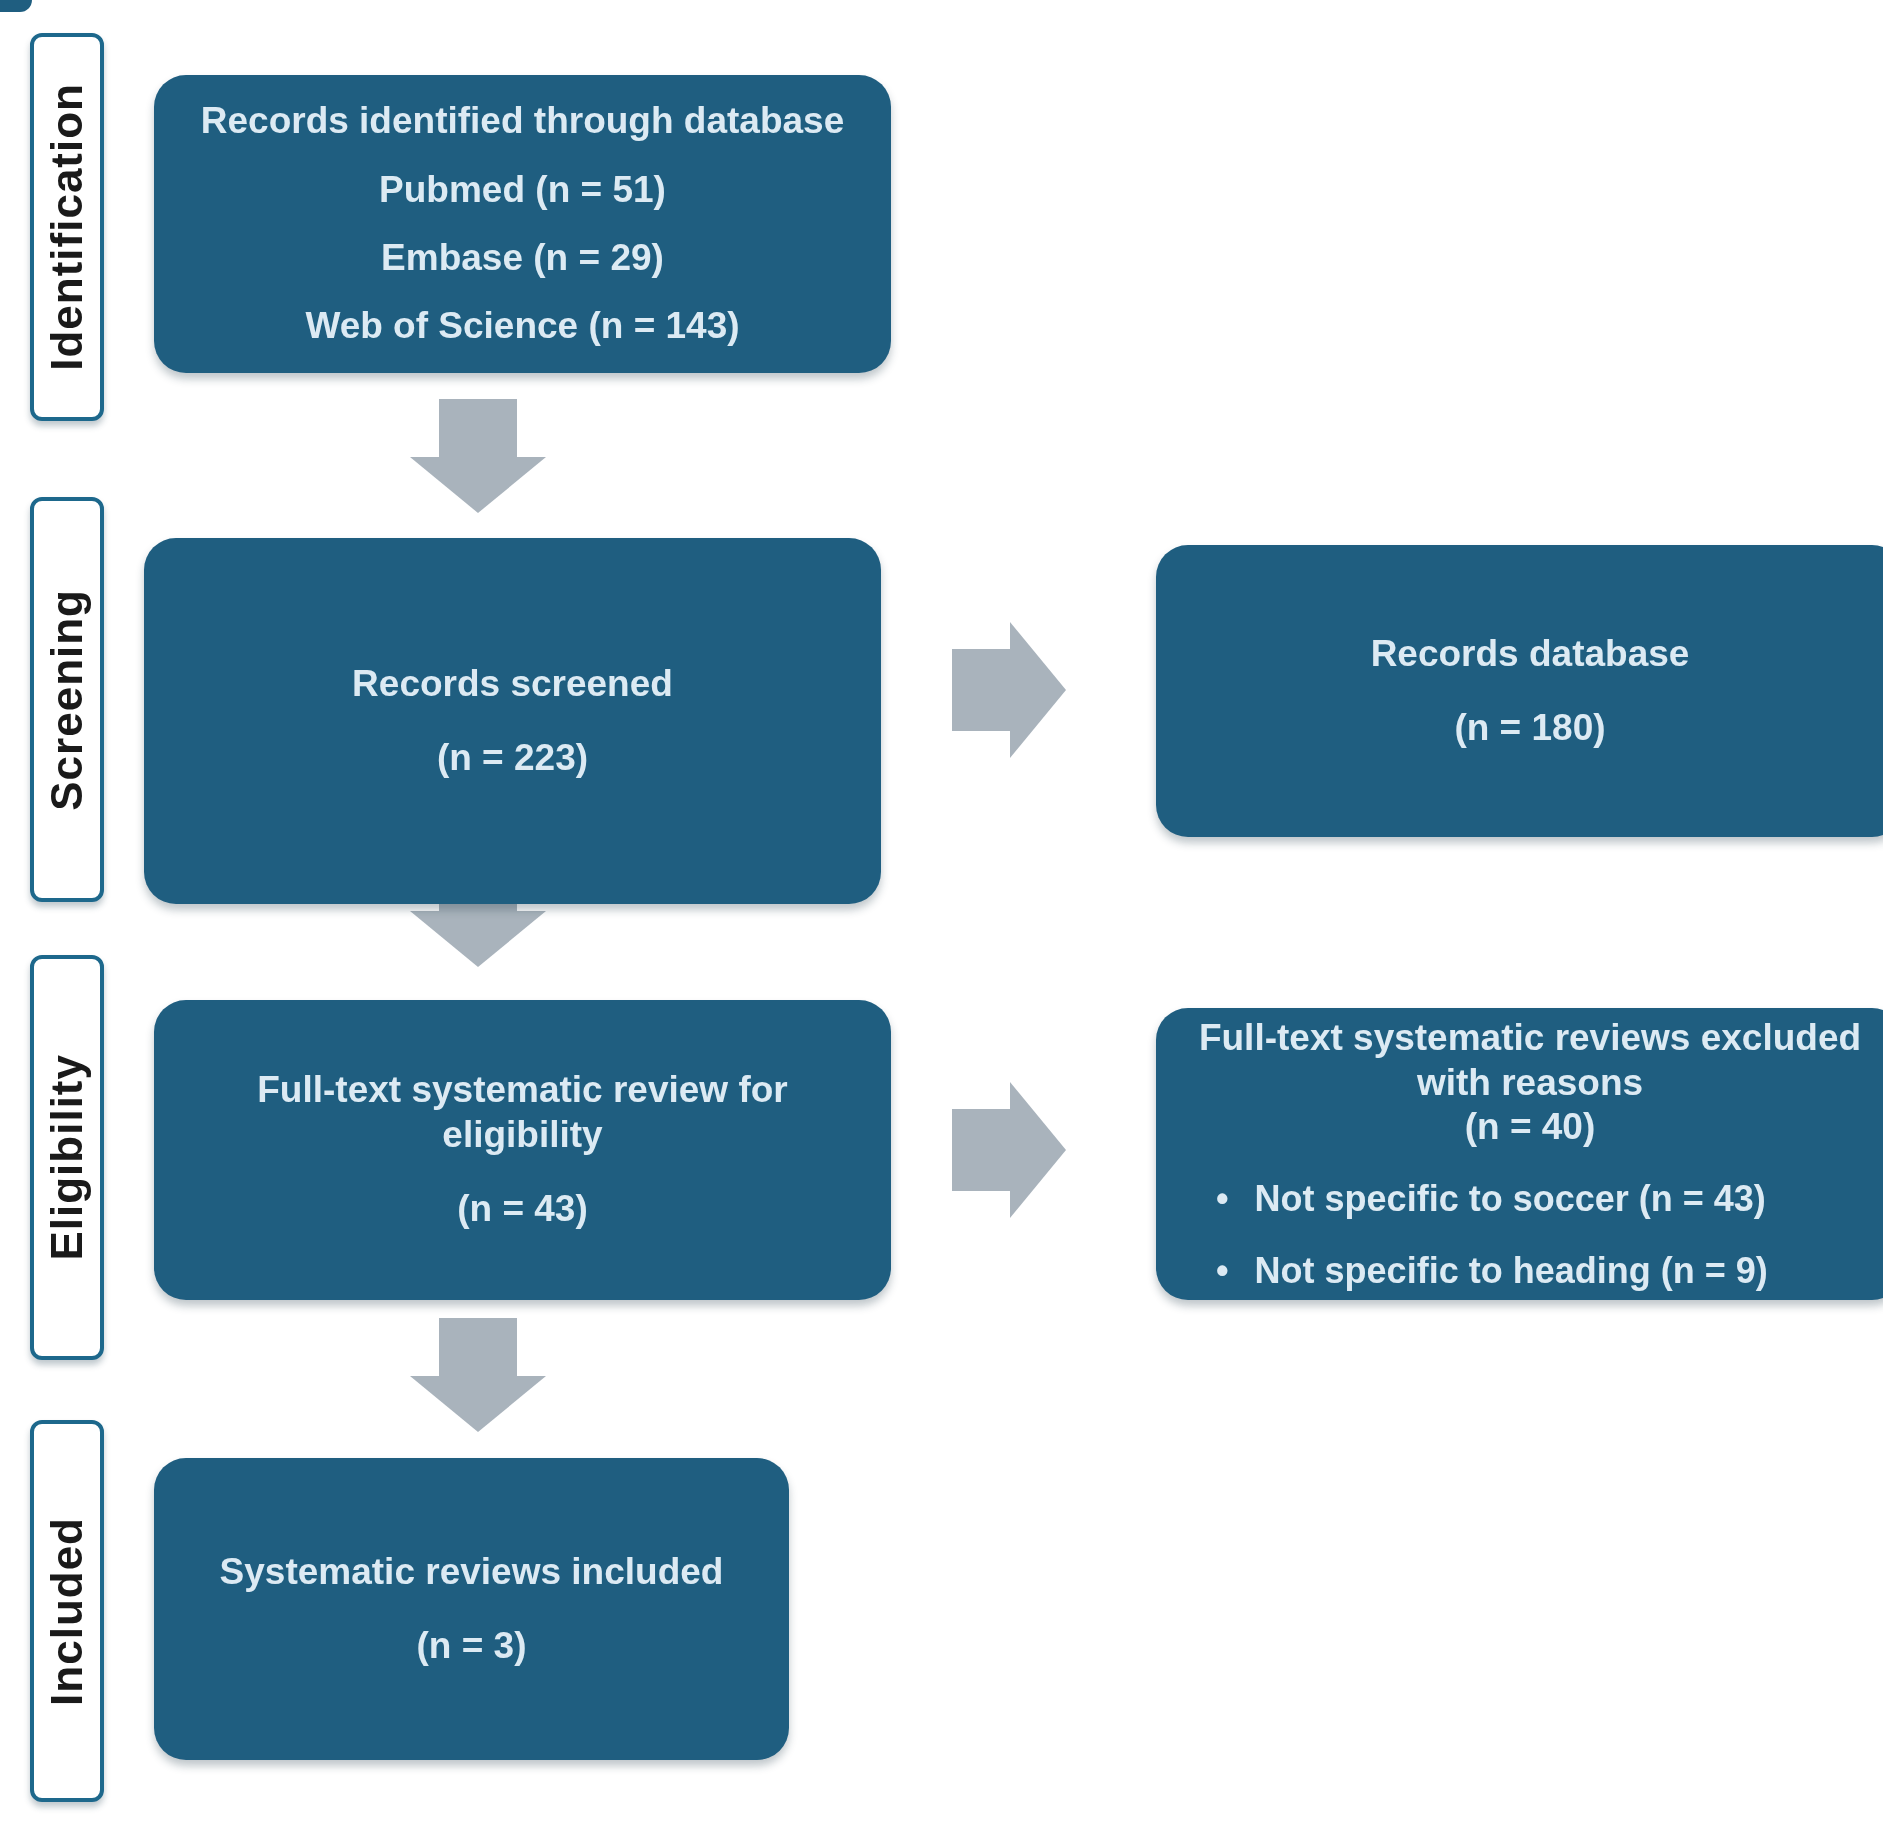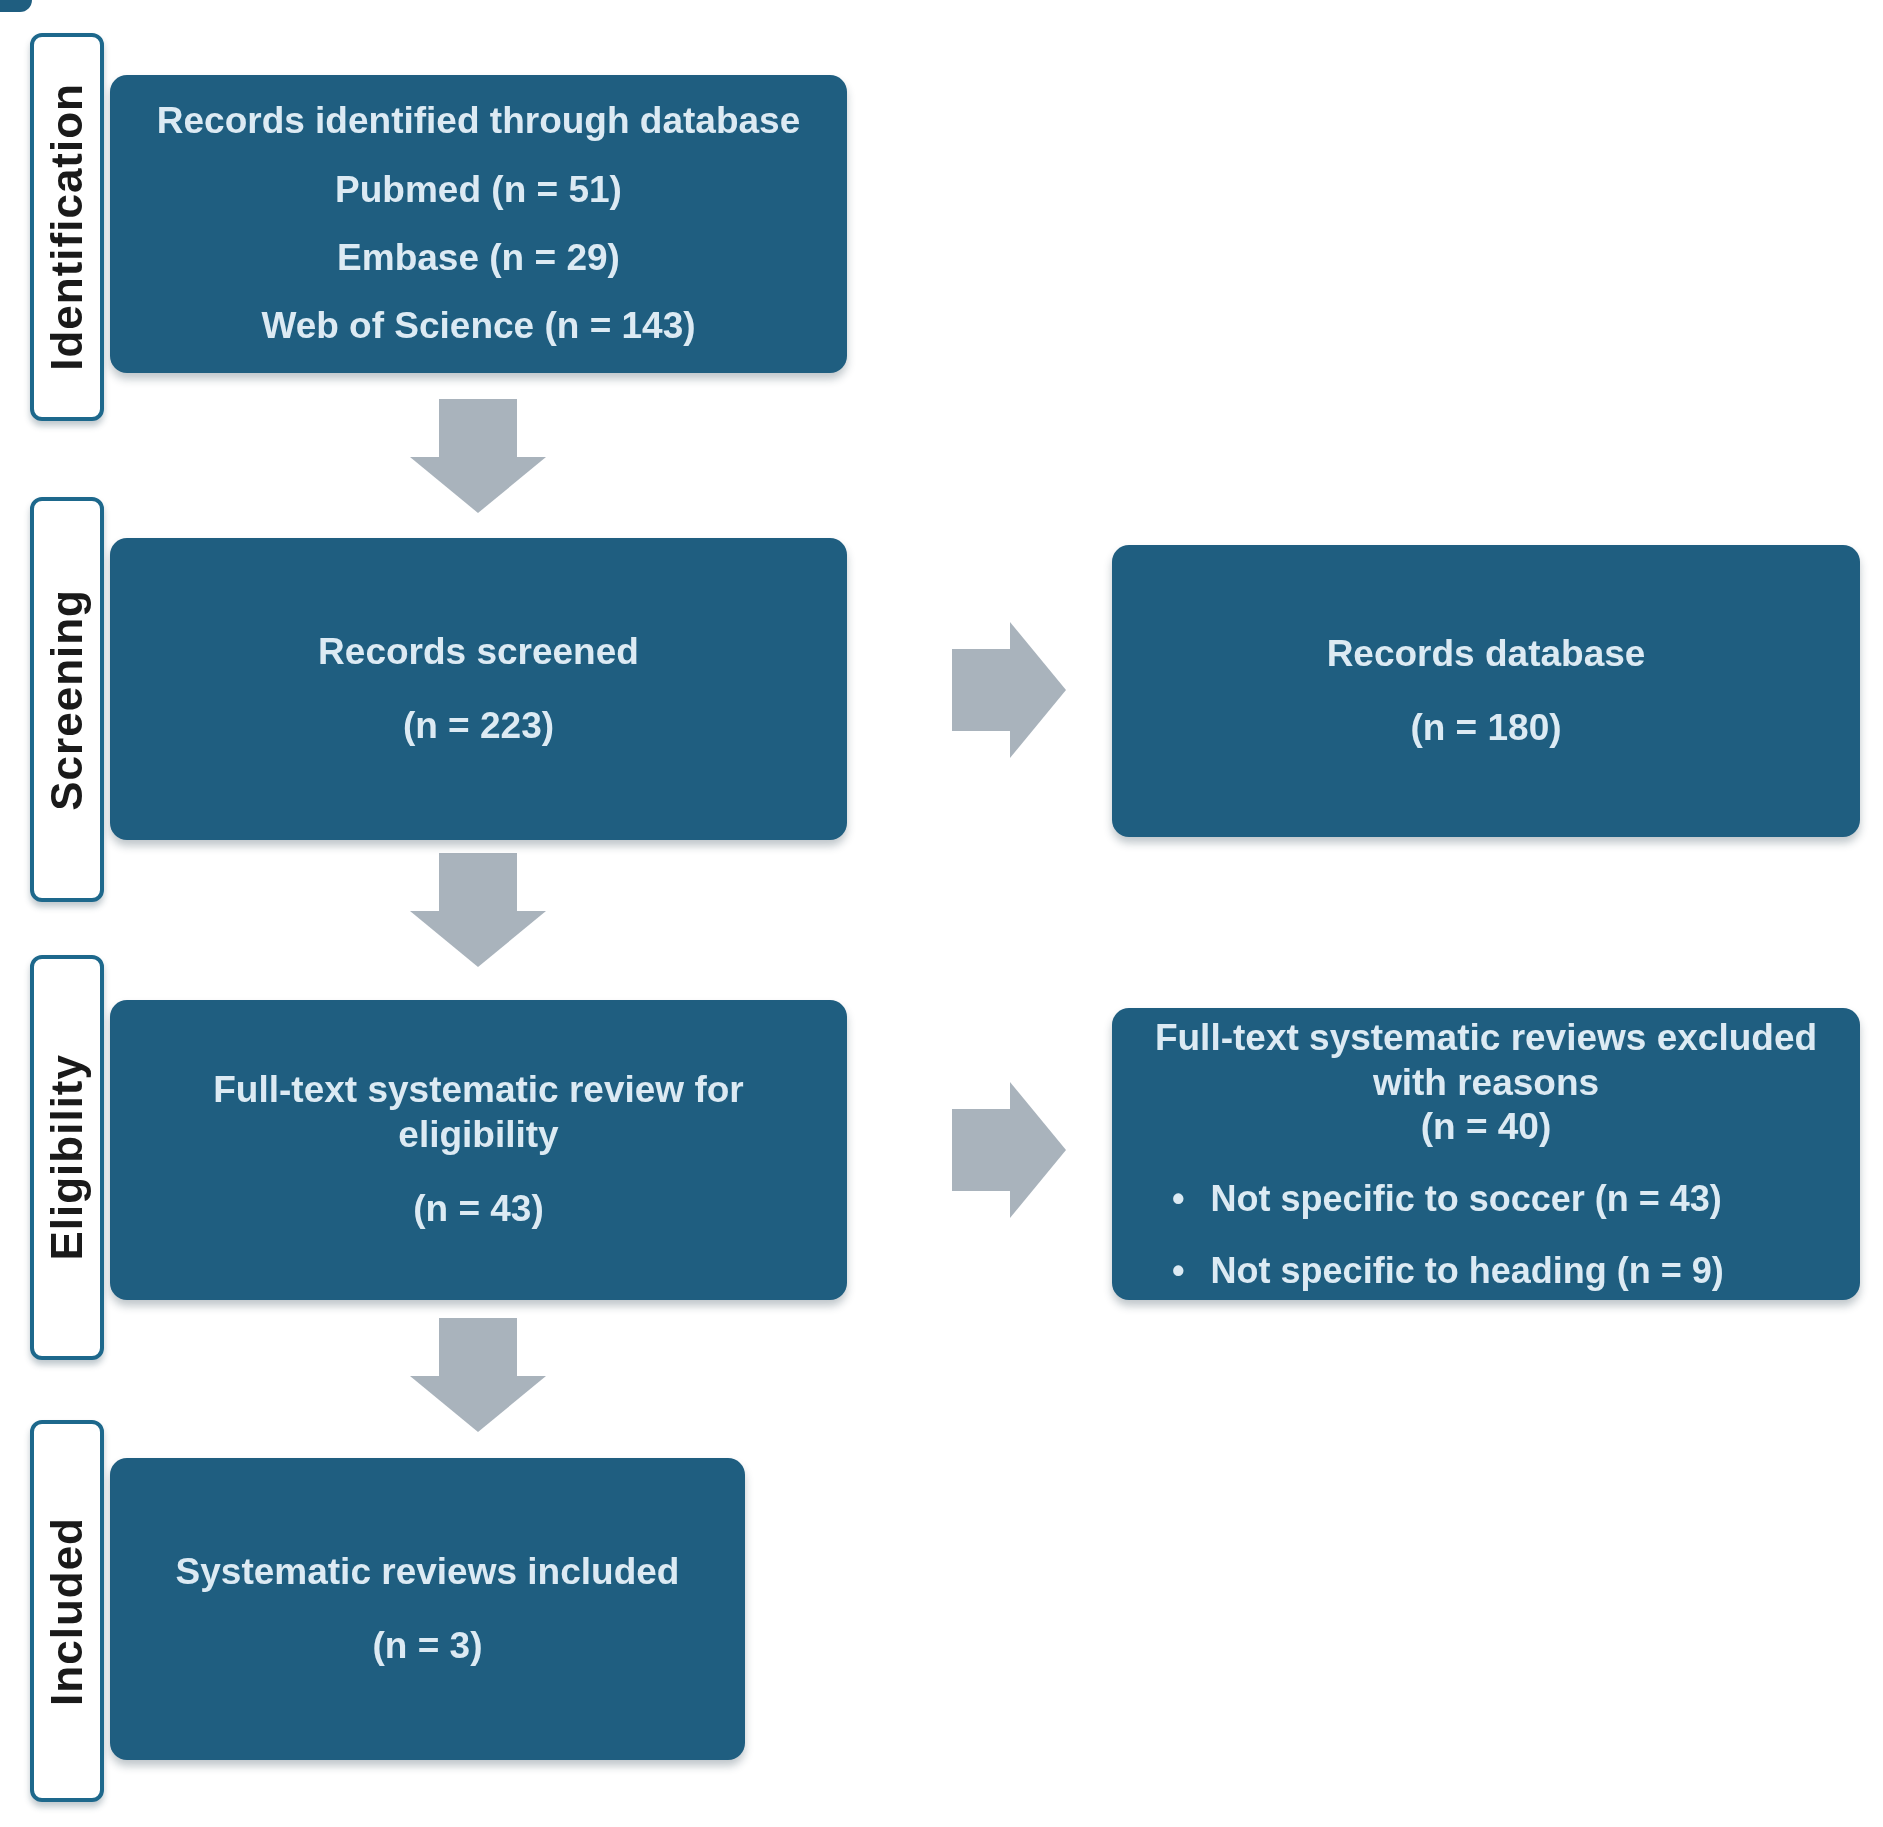--- a/index.html
+++ b/index.html
@@ -52,33 +52,34 @@
     font-weight: 700;
     letter-spacing: 1px;
     color: var(--label-text);
     white-space: nowrap;
   }
 
   
   .node {
     position: absolute;
     background: var(--box-fill);
-    border-radius: 17px;
+    border-radius: 32px;
     color: var(--box-text);
     display: flex;
     flex-direction: column;
     justify-content: center;
     align-items: center;
     text-align: center;
     font-size: 37px;
     font-weight: 700;
     line-height: 1.2;
     padding: 20px 34px;
     box-shadow: 0 6px 8px rgba(30,55,70,0.28);
     z-index: 2;
+    margin-left: 44px;
   }
   .node p { margin: 0; }
   .node .gap24 > p + p { margin-top: 24px; }
   .node .gap30 > p + p { margin-top: 30px; }
   .node-inner { width: 100%; }
 
   .bullet-row {
     display: flex;
     align-items: baseline;
     text-align: left;
@@ -150,21 +151,21 @@
       <p>Embase (n = 29)</p>
       <p>Web of Science (n = 143)</p>
     </div>
   </div>
 
   <div class="v-arrow" style="left:410px; top:399px;">
     <div class="stem"></div>
     <div class="head"></div>
   </div>
 
-  <div class="node" style="left:110px; top:538px; width:737px; height:302px;">
+  <div class="node" style="left:100px; top:538px; width:737px; height:366px;">
     <div class="node-inner gap30">
       <p>Records screened</p>
       <p>(n = 223)</p>
     </div>
   </div>
 
   <div class="h-arrow" style="left:952px; top:622px;">
     <div class="stem"></div>
     <div class="head"></div>
   </div>

